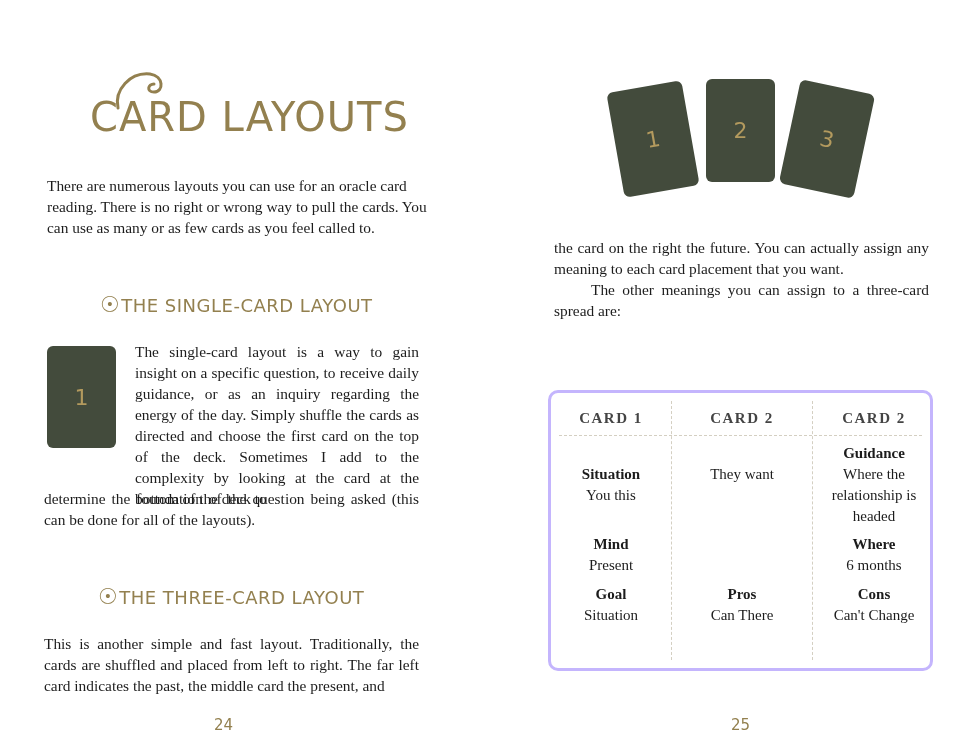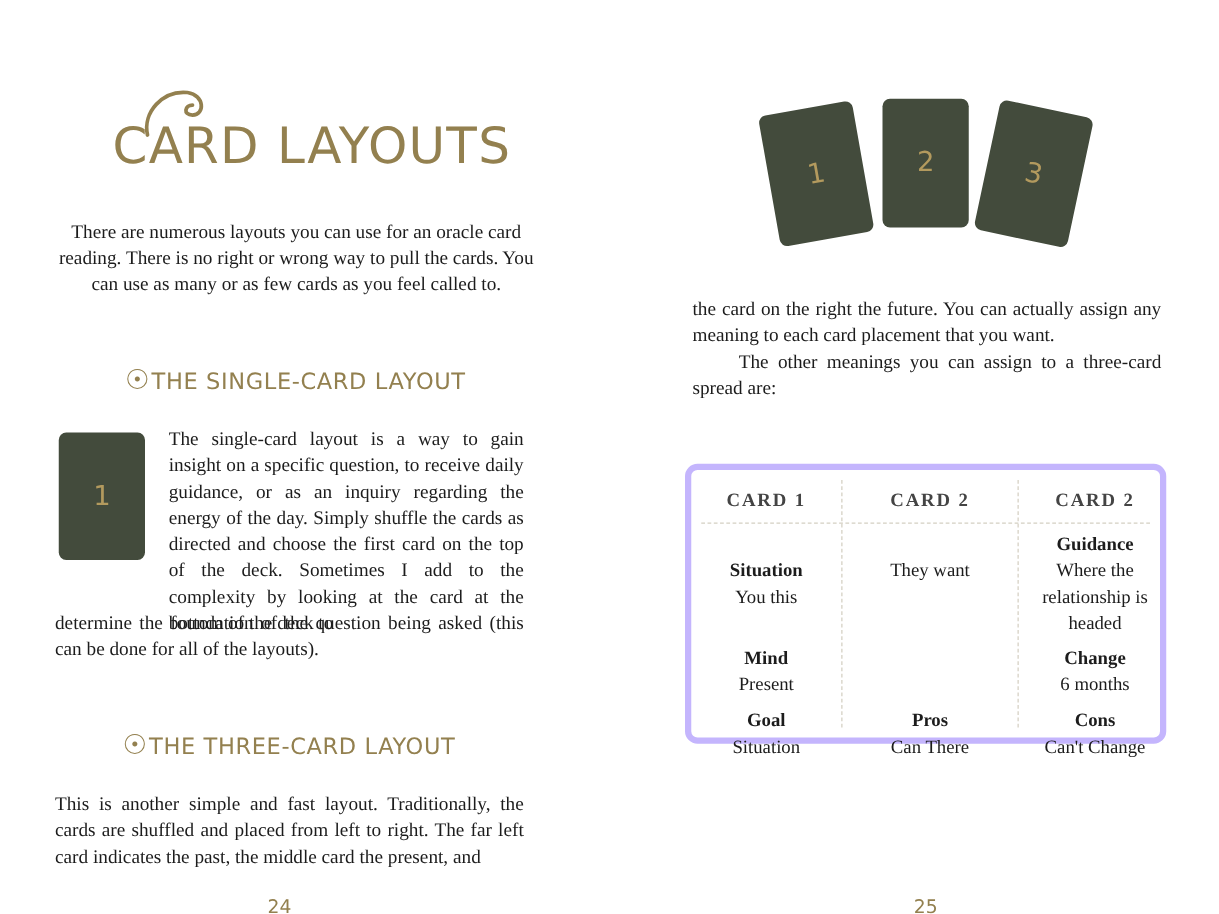--- a/index.html
+++ b/index.html
@@ -9,42 +9,42 @@
   }
   .page { position: absolute; top: 0; height: 731px; margin-top: 32px; }
   .left { left: 0; width: 487px; }
   .right { left: 487px; width: 488px; }
   .title {
     position: absolute; left: 90px; top: 62px; font-size: 40px; letter-spacing: 1px;
     font-family: "DejaVu Sans", sans-serif; color: #93804f; margin: 0; font-weight: normal;
   }
   .title-swirl { position: absolute; left: 110px; top: 38px; }
   .para { position: absolute; font-size: 15.4px; line-height: 21px; margin: 0; }
-  .intro { left: 47px; top: 143px; width: 380px; text-align: center; }
+  .intro { left: 47px; top: 143px; width: 380px; text-align: left; }
   .h2 {
     position: absolute; font-size: 18px; letter-spacing: 0.5px; margin: 0;
     font-family: "DejaVu Sans", sans-serif; color: #93804f; font-weight: normal;
   }
   .h2 .swirl { font-size: 22px; margin-right: 1px; }
   .card {
     position: absolute; background: #434b3c; border-radius: 6px;
     display: flex; align-items: center; justify-content: center;
     font-family: "DejaVu Sans", sans-serif; color: #b39a5e; font-size: 22px;
   }
   .single-text { left: 135px; top: 309px; width: 284px; text-align: justify; }
   .single-text2 { left: 44px; top: 456px; width: 375px; text-align: justify; }
   .three-text { left: 44px; top: 601px; width: 375px; text-align: justify; }
   .pagenum {
     position: absolute; top: 684px; font-size: 15px;
     font-family: "DejaVu Sans", sans-serif; color: #93804f;
   }
   .cont { left: 67px; top: 205px; width: 375px; text-align: justify; }
   .table-box {
-    position: absolute; left: 61px; top: 339px; width: 385px; height: 224px;
-    border: 5px solid #c4b5fd; border-radius: 10px; box-sizing: border-box;
+    position: absolute; left: 61px; top: 358px; width: 385px; height: 281px;
+    border: 3px solid #c4b5fd; border-radius: 10px; box-sizing: border-box;
   }
   .col {
     position: absolute; top: 0; width: 128px; height: 100%; text-align: center;
   }
   .vline { position: absolute; top: 8px; bottom: 8px; border-left: 1.5px dashed #d4cfc2; }
   .hline { position: absolute; left: 8px; right: 8px; top: 42px; border-top: 1.5px dashed #d4cfc2; }
   .colhead {
     position: absolute; top: 17px; left: 0; right: 0; font-size: 15px; letter-spacing: 1.5px;
     color: #444; font-weight: bold;
   }
@@ -108,19 +108,19 @@
 
     <div class="col" style="left:121px; width:140px;">
       <div class="colhead">CARD 2</div>
       <div class="cell" style="top:71px;"><span>They want</span></div>
       <div class="cell" style="top:191px;"><b>Pros</b><span>Can There</span></div>
     </div>
 
     <div class="col" style="left:262px; width:122px;">
       <div class="colhead">CARD 2</div>
       <div class="cell" style="top:50px; padding:0 14px;"><b>Guidance</b><span>Where the relationship is headed</span></div>
-      <div class="cell" style="top:141px;"><b>Change</b><span>6 months</span></div>
+      <div class="cell" style="top:141px;"><b>Where</b><span>6 months</span></div>
       <div class="cell" style="top:191px;"><b>Cons</b><span>Can't Change</span></div>
     </div>
   </div>
 
   <div class="pagenum" style="left:244px;">25</div>
 </div>
 
 </body></html>

